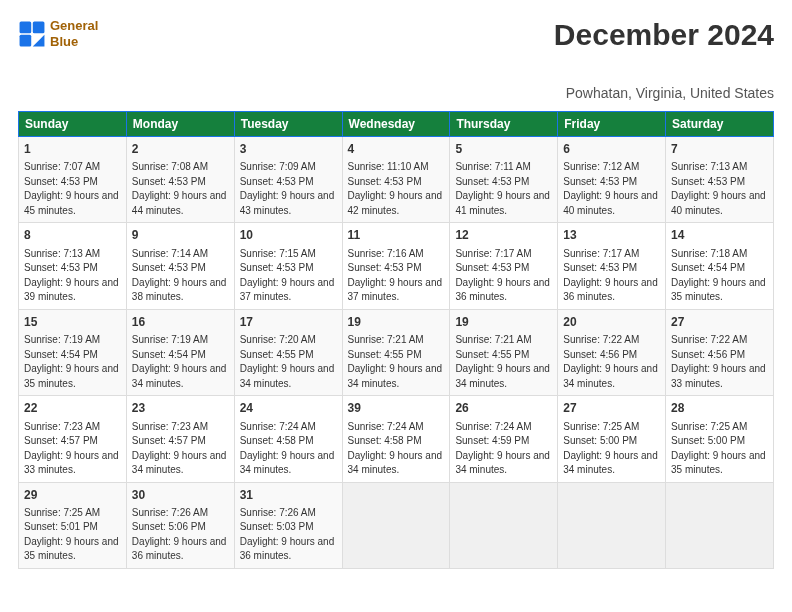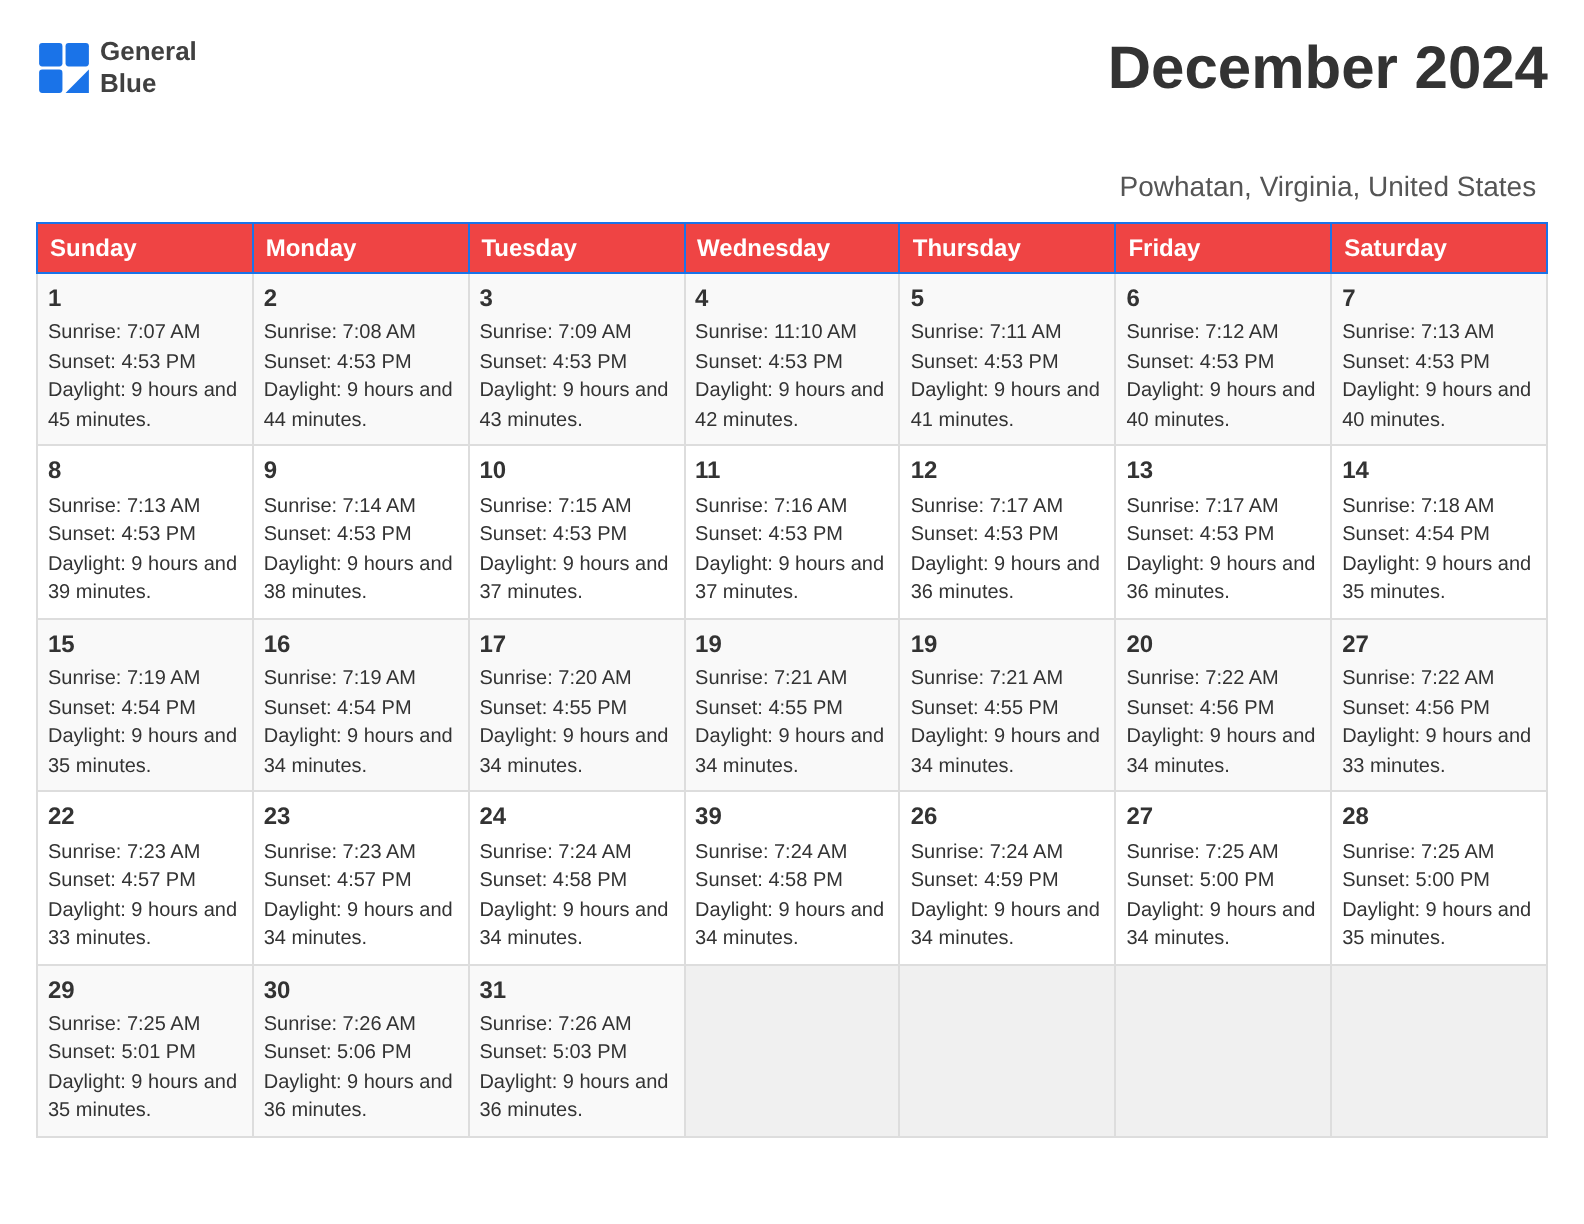--- a/index.html
+++ b/index.html
@@ -25,46 +25,46 @@
       align-items: center;
       gap: 4px;
     }
     .logo-text {
       font-size: 13px;
       font-weight: bold;
       color: #333;
       line-height: 1.2;
     }
     .logo-text span {
-      color: #404040;
+      color: #a16207;
     }
     .logo-icon {
       width: 28px;
       height: 28px;
     }
     .title-block {
-      text-align: center;
+      text-align: right;
     }
     .main-title {
       font-size: 30px;
       font-weight: bold;
       color: #333;
     }
     .subtitle {
       font-size: 14px;
       color: #555;
       margin-top: 33px;
     }
     table {
       width: 100%;
       border-collapse: collapse;
       font-size: 10.5px;
     }
     thead tr th {
-      background-color: #ef4444;
+      background-color: #15803d;
       color: #fff;
       text-align: left;
       padding: 5px 6px;
       font-size: 12px;
       font-weight: 600;
       border: 1px solid #1a73e8;
     }
     tbody tr td {
       vertical-align: top;
       padding: 4px 5px;

